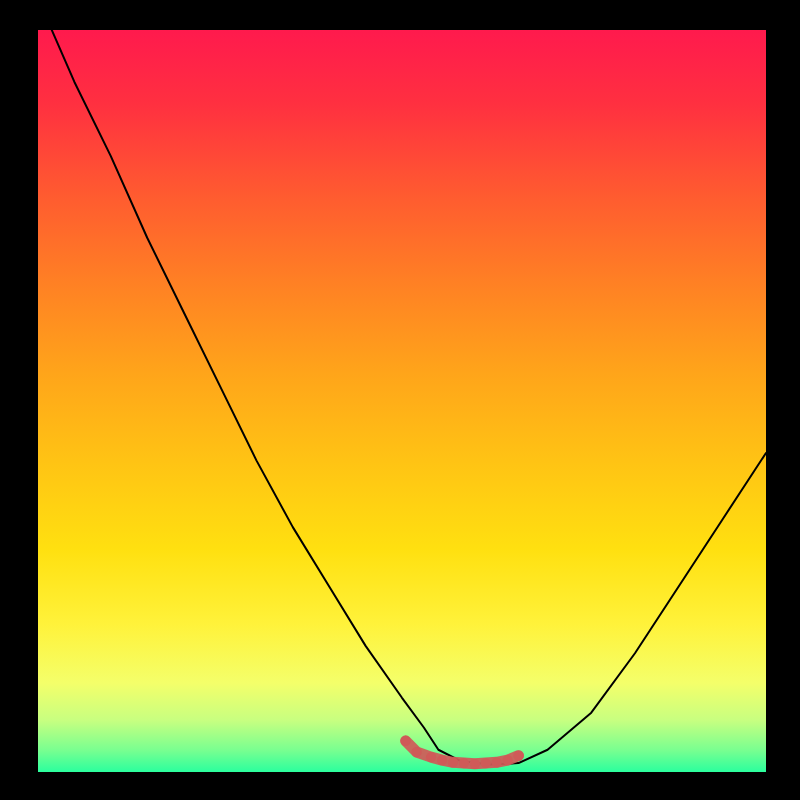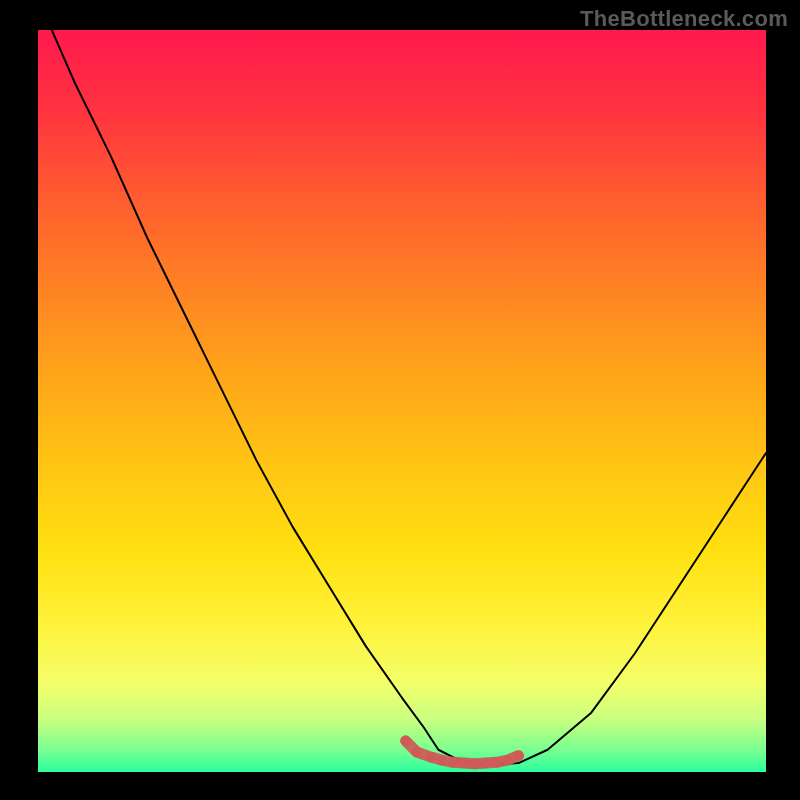--- a/index.html
+++ b/index.html
@@ -62,14 +62,13 @@
       <circle cx="431.12" cy="757.16" r="5.2" fill="#cf5a58"></circle>
       <circle cx="442.04" cy="760.13" r="5.2" fill="#cf5a58"></circle>
       <circle cx="452.96" cy="762.35" r="5.2" fill="#cf5a58"></circle>
       <circle cx="463.88" cy="763.10" r="5.2" fill="#cf5a58"></circle>
       <circle cx="474.80" cy="763.84" r="5.2" fill="#cf5a58"></circle>
       <circle cx="485.72" cy="763.10" r="5.2" fill="#cf5a58"></circle>
       <circle cx="496.64" cy="762.35" r="5.2" fill="#cf5a58"></circle>
       <circle cx="507.56" cy="760.13" r="5.2" fill="#cf5a58"></circle>
       <circle cx="518.48" cy="755.68" r="5.2" fill="#cf5a58"></circle>
     </svg>
-  <div class="watermark">TheBottleneck.com</div>
 </div>
 
 </body></html>

